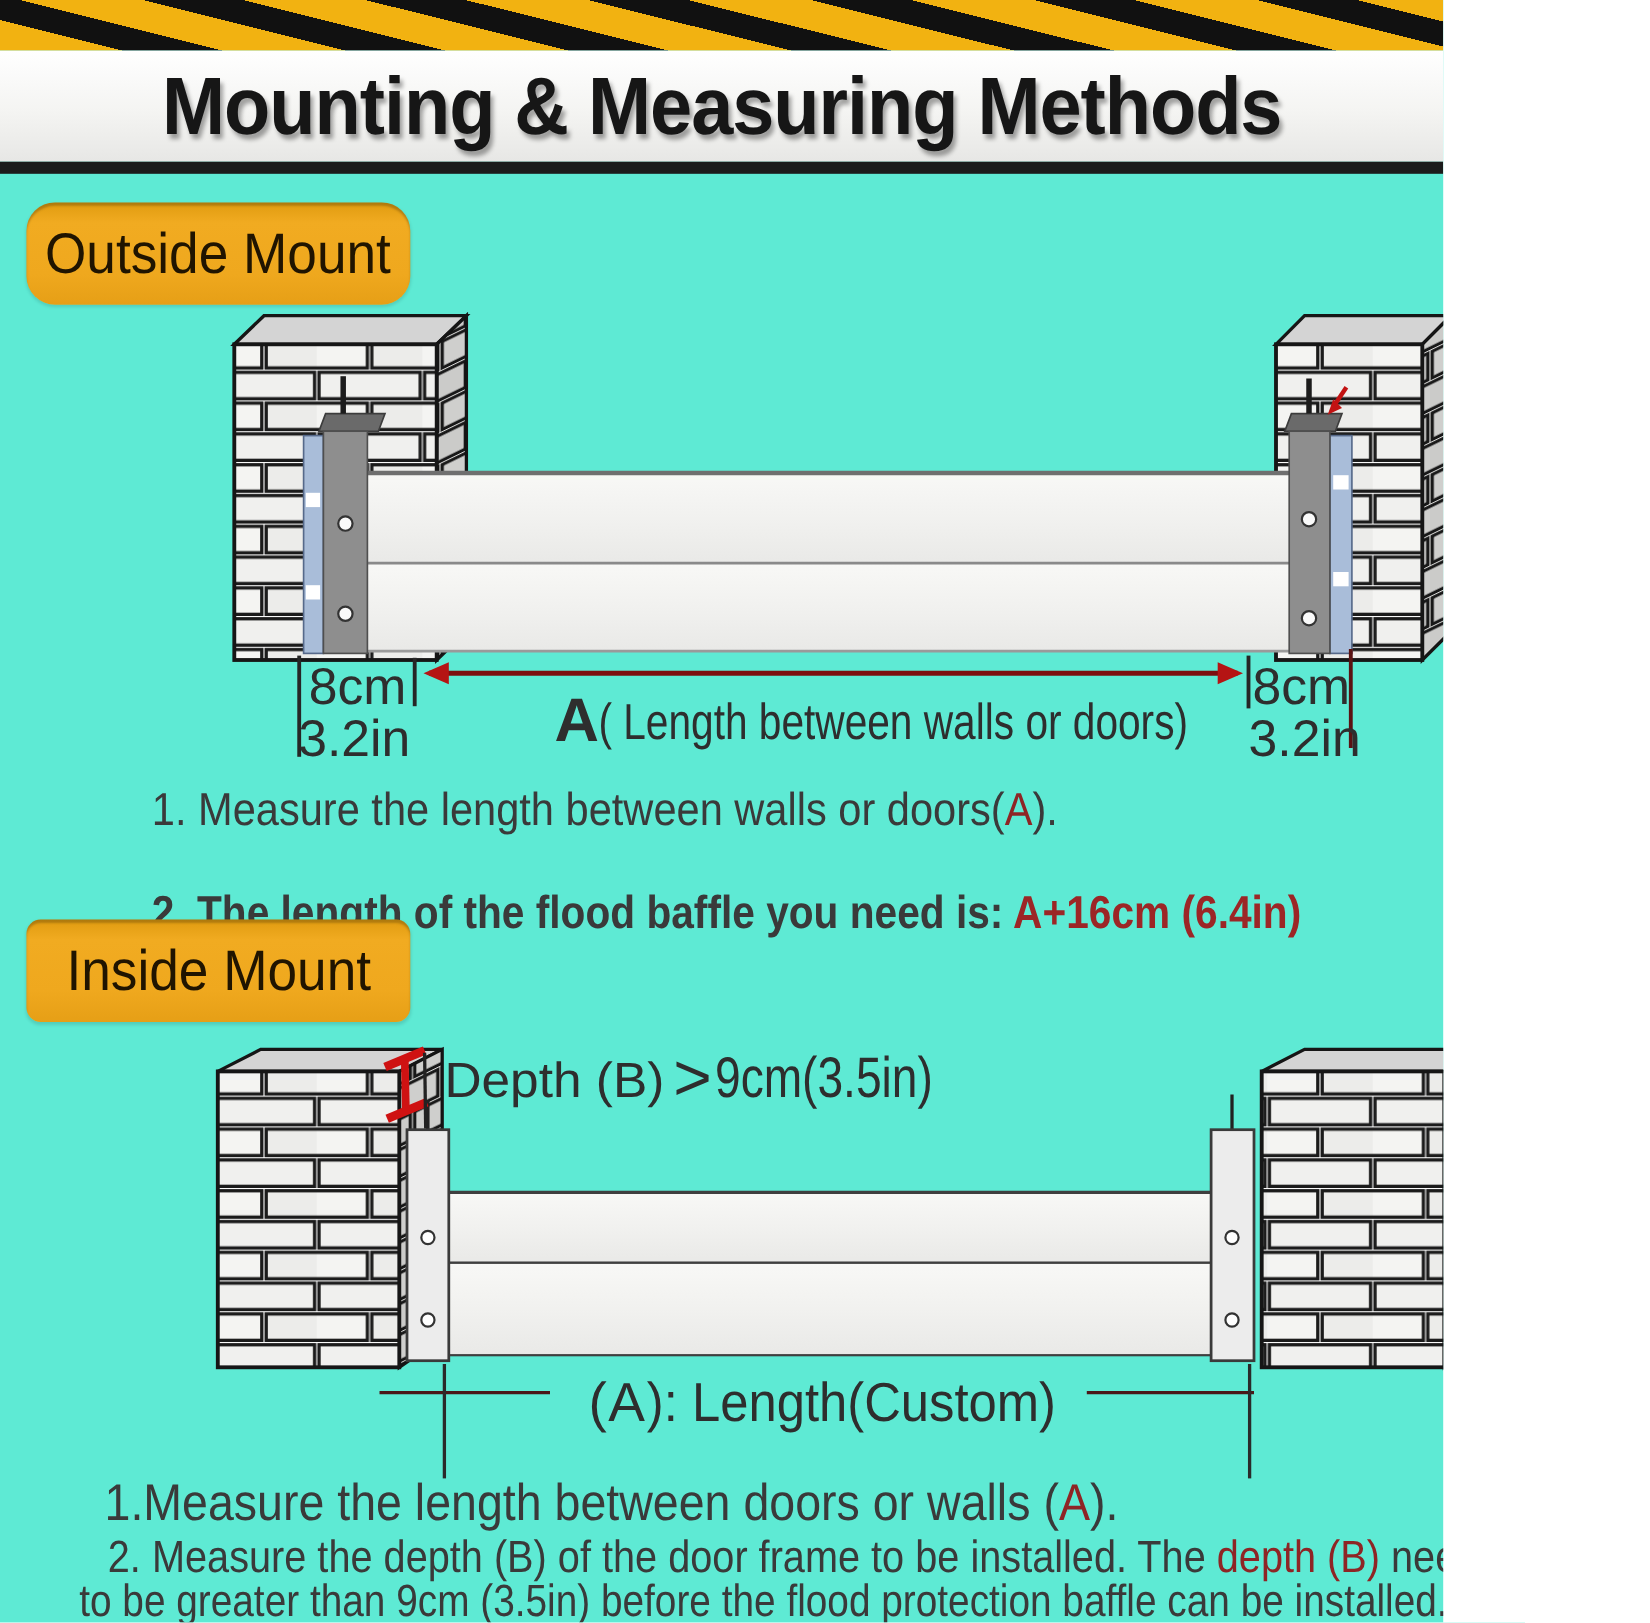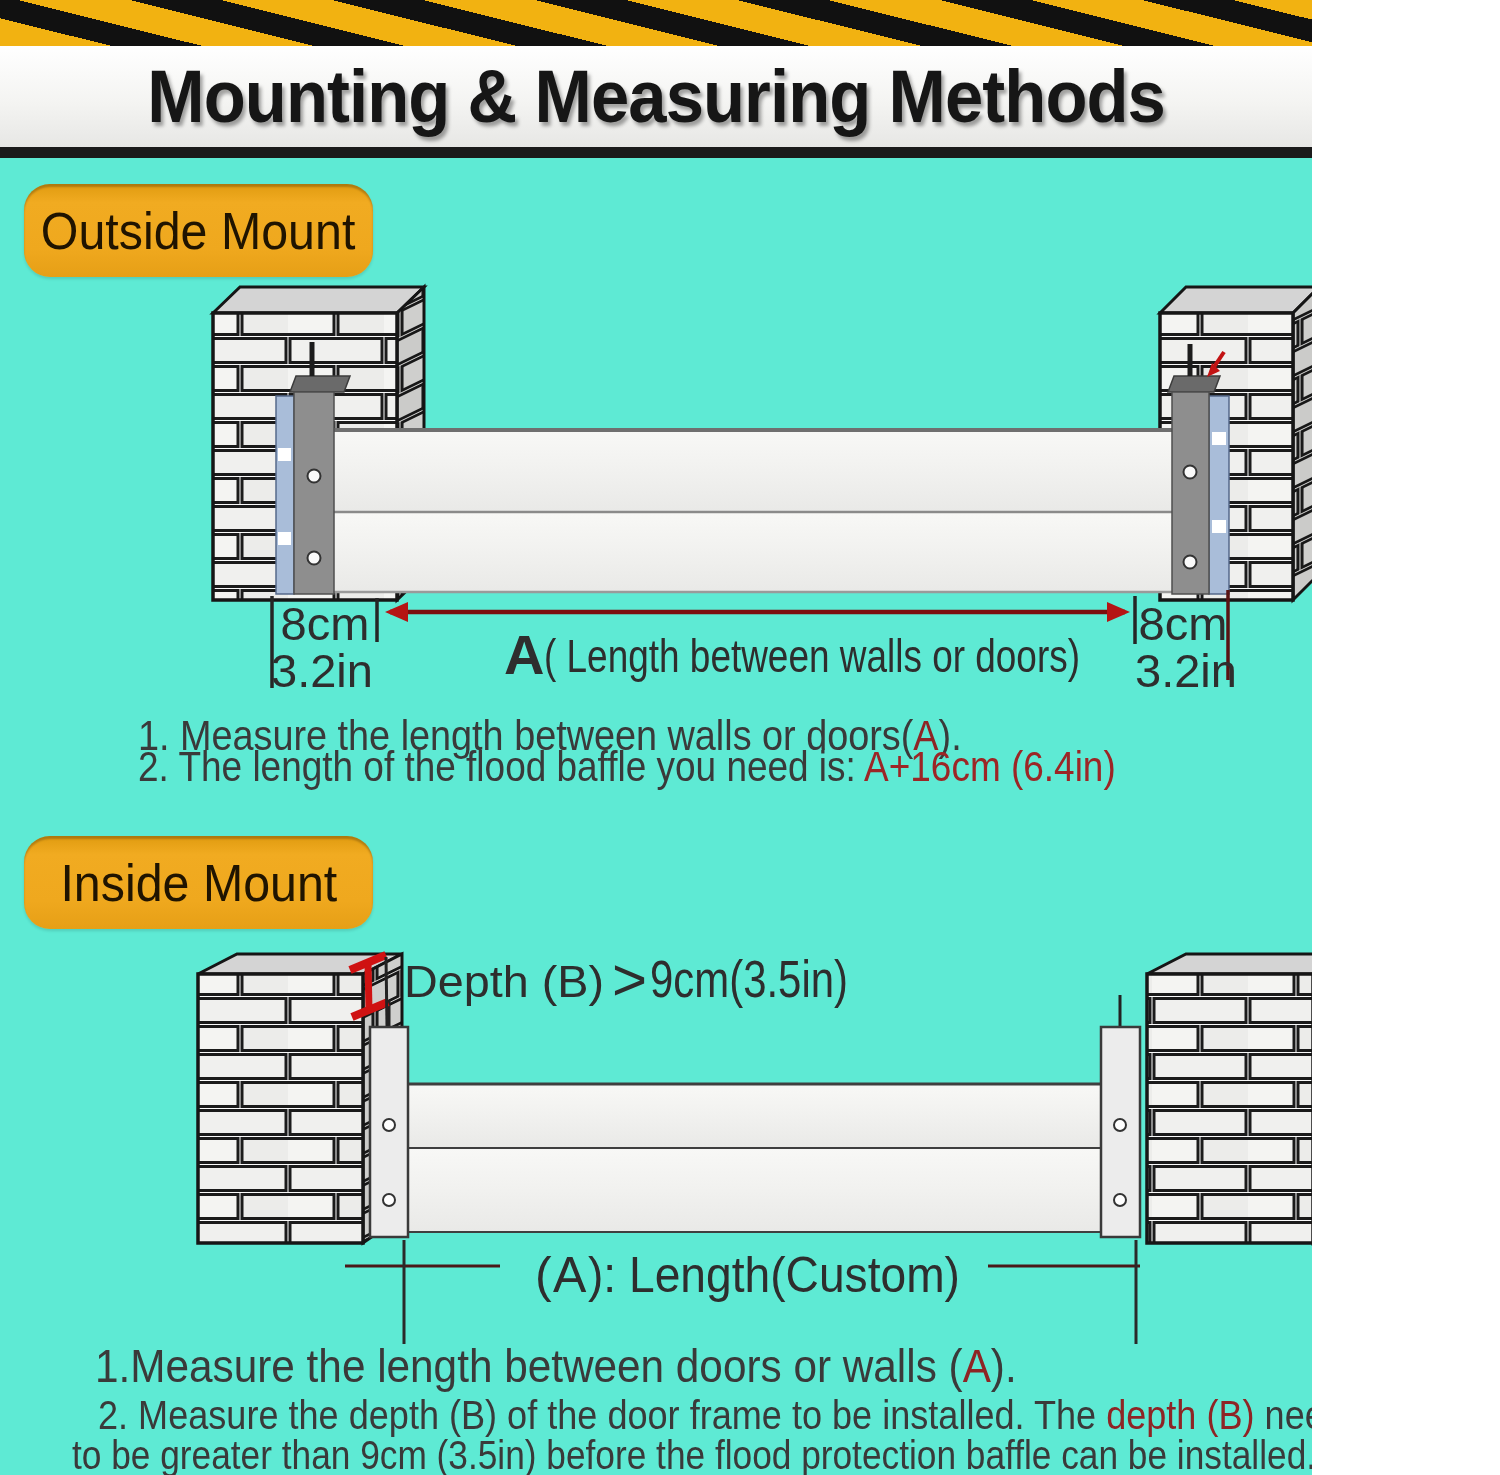--- a/index.html
+++ b/index.html
@@ -18,36 +18,36 @@
          transform:scaleX(.93);white-space:nowrap;
          text-shadow:3px 4px 4px rgba(0,0,0,.35);}
   .blackbar{position:absolute;top:147px;left:0;width:100%;height:11px;background:#1b1b1b;}
 
   
   .badge{position:absolute;left:24px;width:349px;height:93px;border-radius:26px;
          background:linear-gradient(180deg,#e09b10 0%,#f1ab21 20%,#efa81e 70%,#e69f16 100%);
          display:flex;align-items:center;justify-content:center;
          box-shadow:inset 0 3px 2px rgba(0,0,0,.22), 0 2px 3px rgba(0,0,0,.12);}
   .badge-outside{top:184px;text-align:right;}
-  .badge-inside{top:836px;}
+  .badge-inside{top:836px;border-radius:13px;}
   .badge span{font-size:52px;color:#201400;transform:scaleX(.93);white-space:nowrap;}
 
   
   .diagram{position:absolute;left:0;width:1500px;height:420px;}
   .diagram-outside{top:280px;}
   .diagram-inside{top:940px;}
   .diagram text{font-family:"Liberation Sans",sans-serif;fill:#2e2e2e;}
 
   
   .step{position:absolute;font-size:42px;color:#3a3a3a;white-space:nowrap;}
   .cond{display:inline-block;transform:scaleX(.9);transform-origin:0 50%;white-space:nowrap;}
   .cond-88{transform:scaleX(.88);}
   .cond-86{transform:scaleX(.86);}
   .step-o1{top:712px;left:138px;}
-  .step-o2{top:743px;left:138px;}
+  .step-o2{top:806px;left:138px;font-weight:bold;}
   .step-i1{top:1338px;left:95px;font-size:47px;}
   .step-i2{top:1392px;left:98px;font-size:41px;}
   .step-i3{top:1432px;left:72px;font-size:41px;}
   .maroon{color:#8e2525;}
   .red2{color:#9c2626;}
 </style>
 </head>
 <body>
 
 <div class="page">

